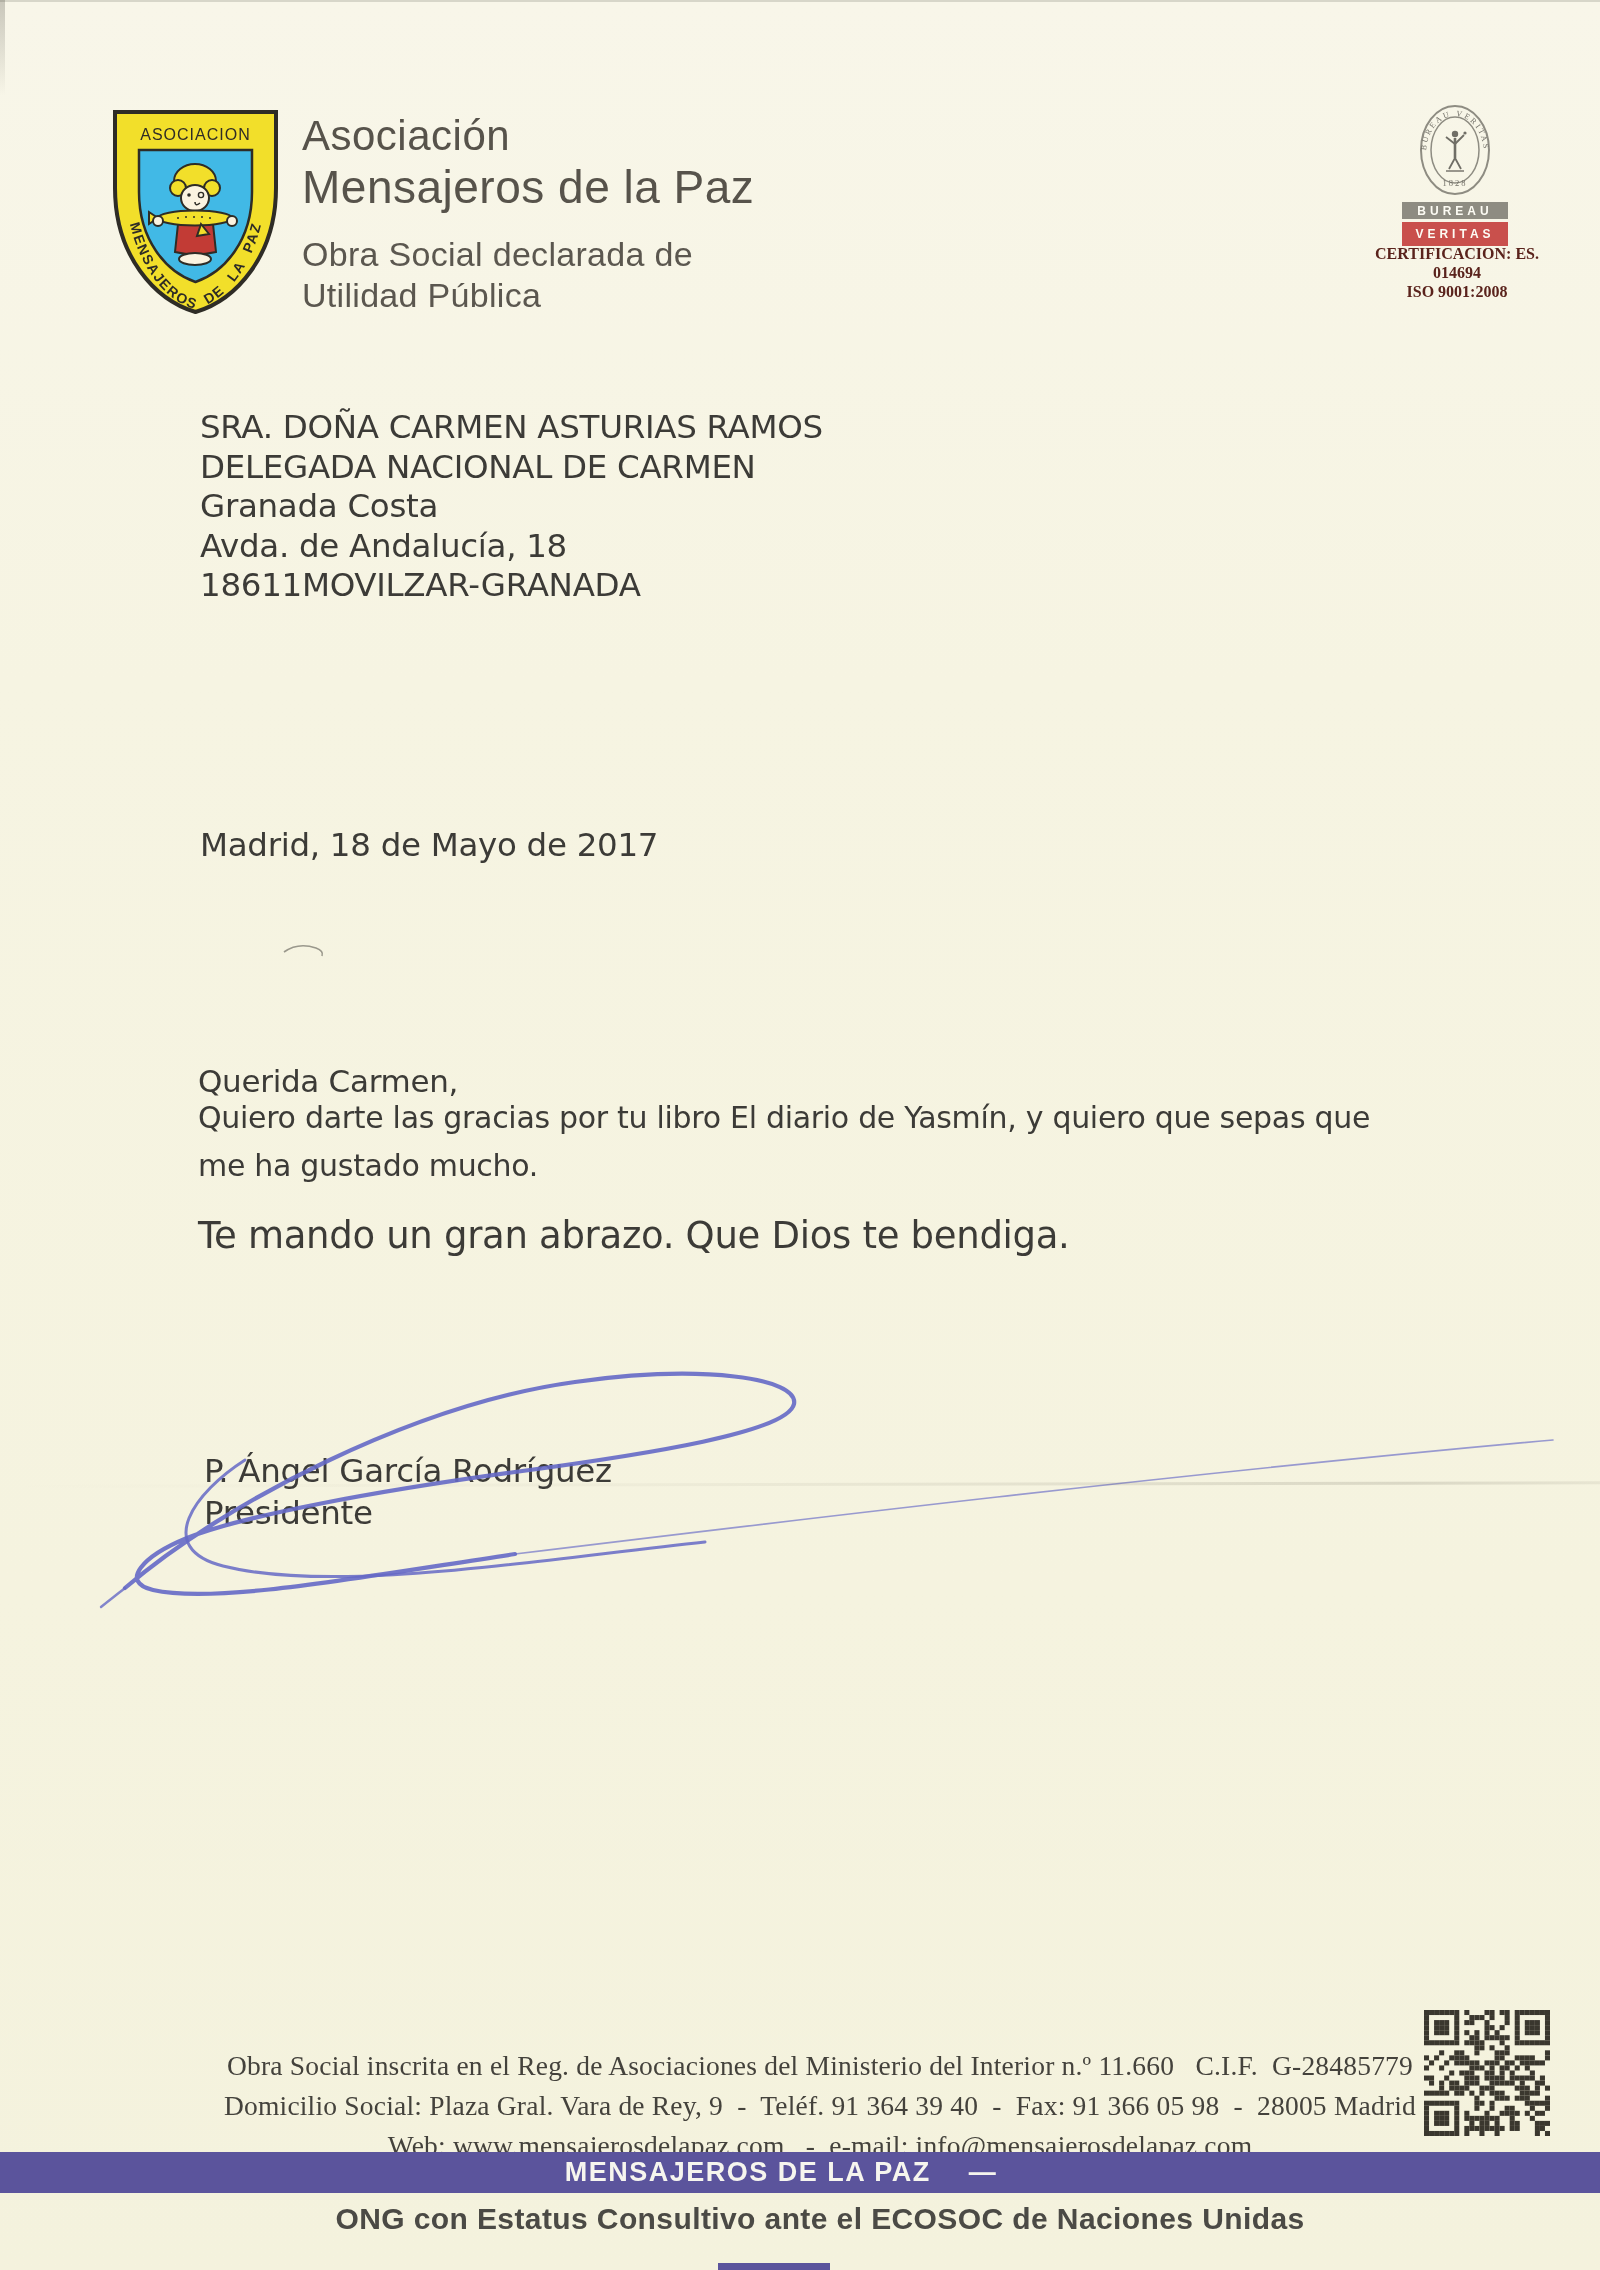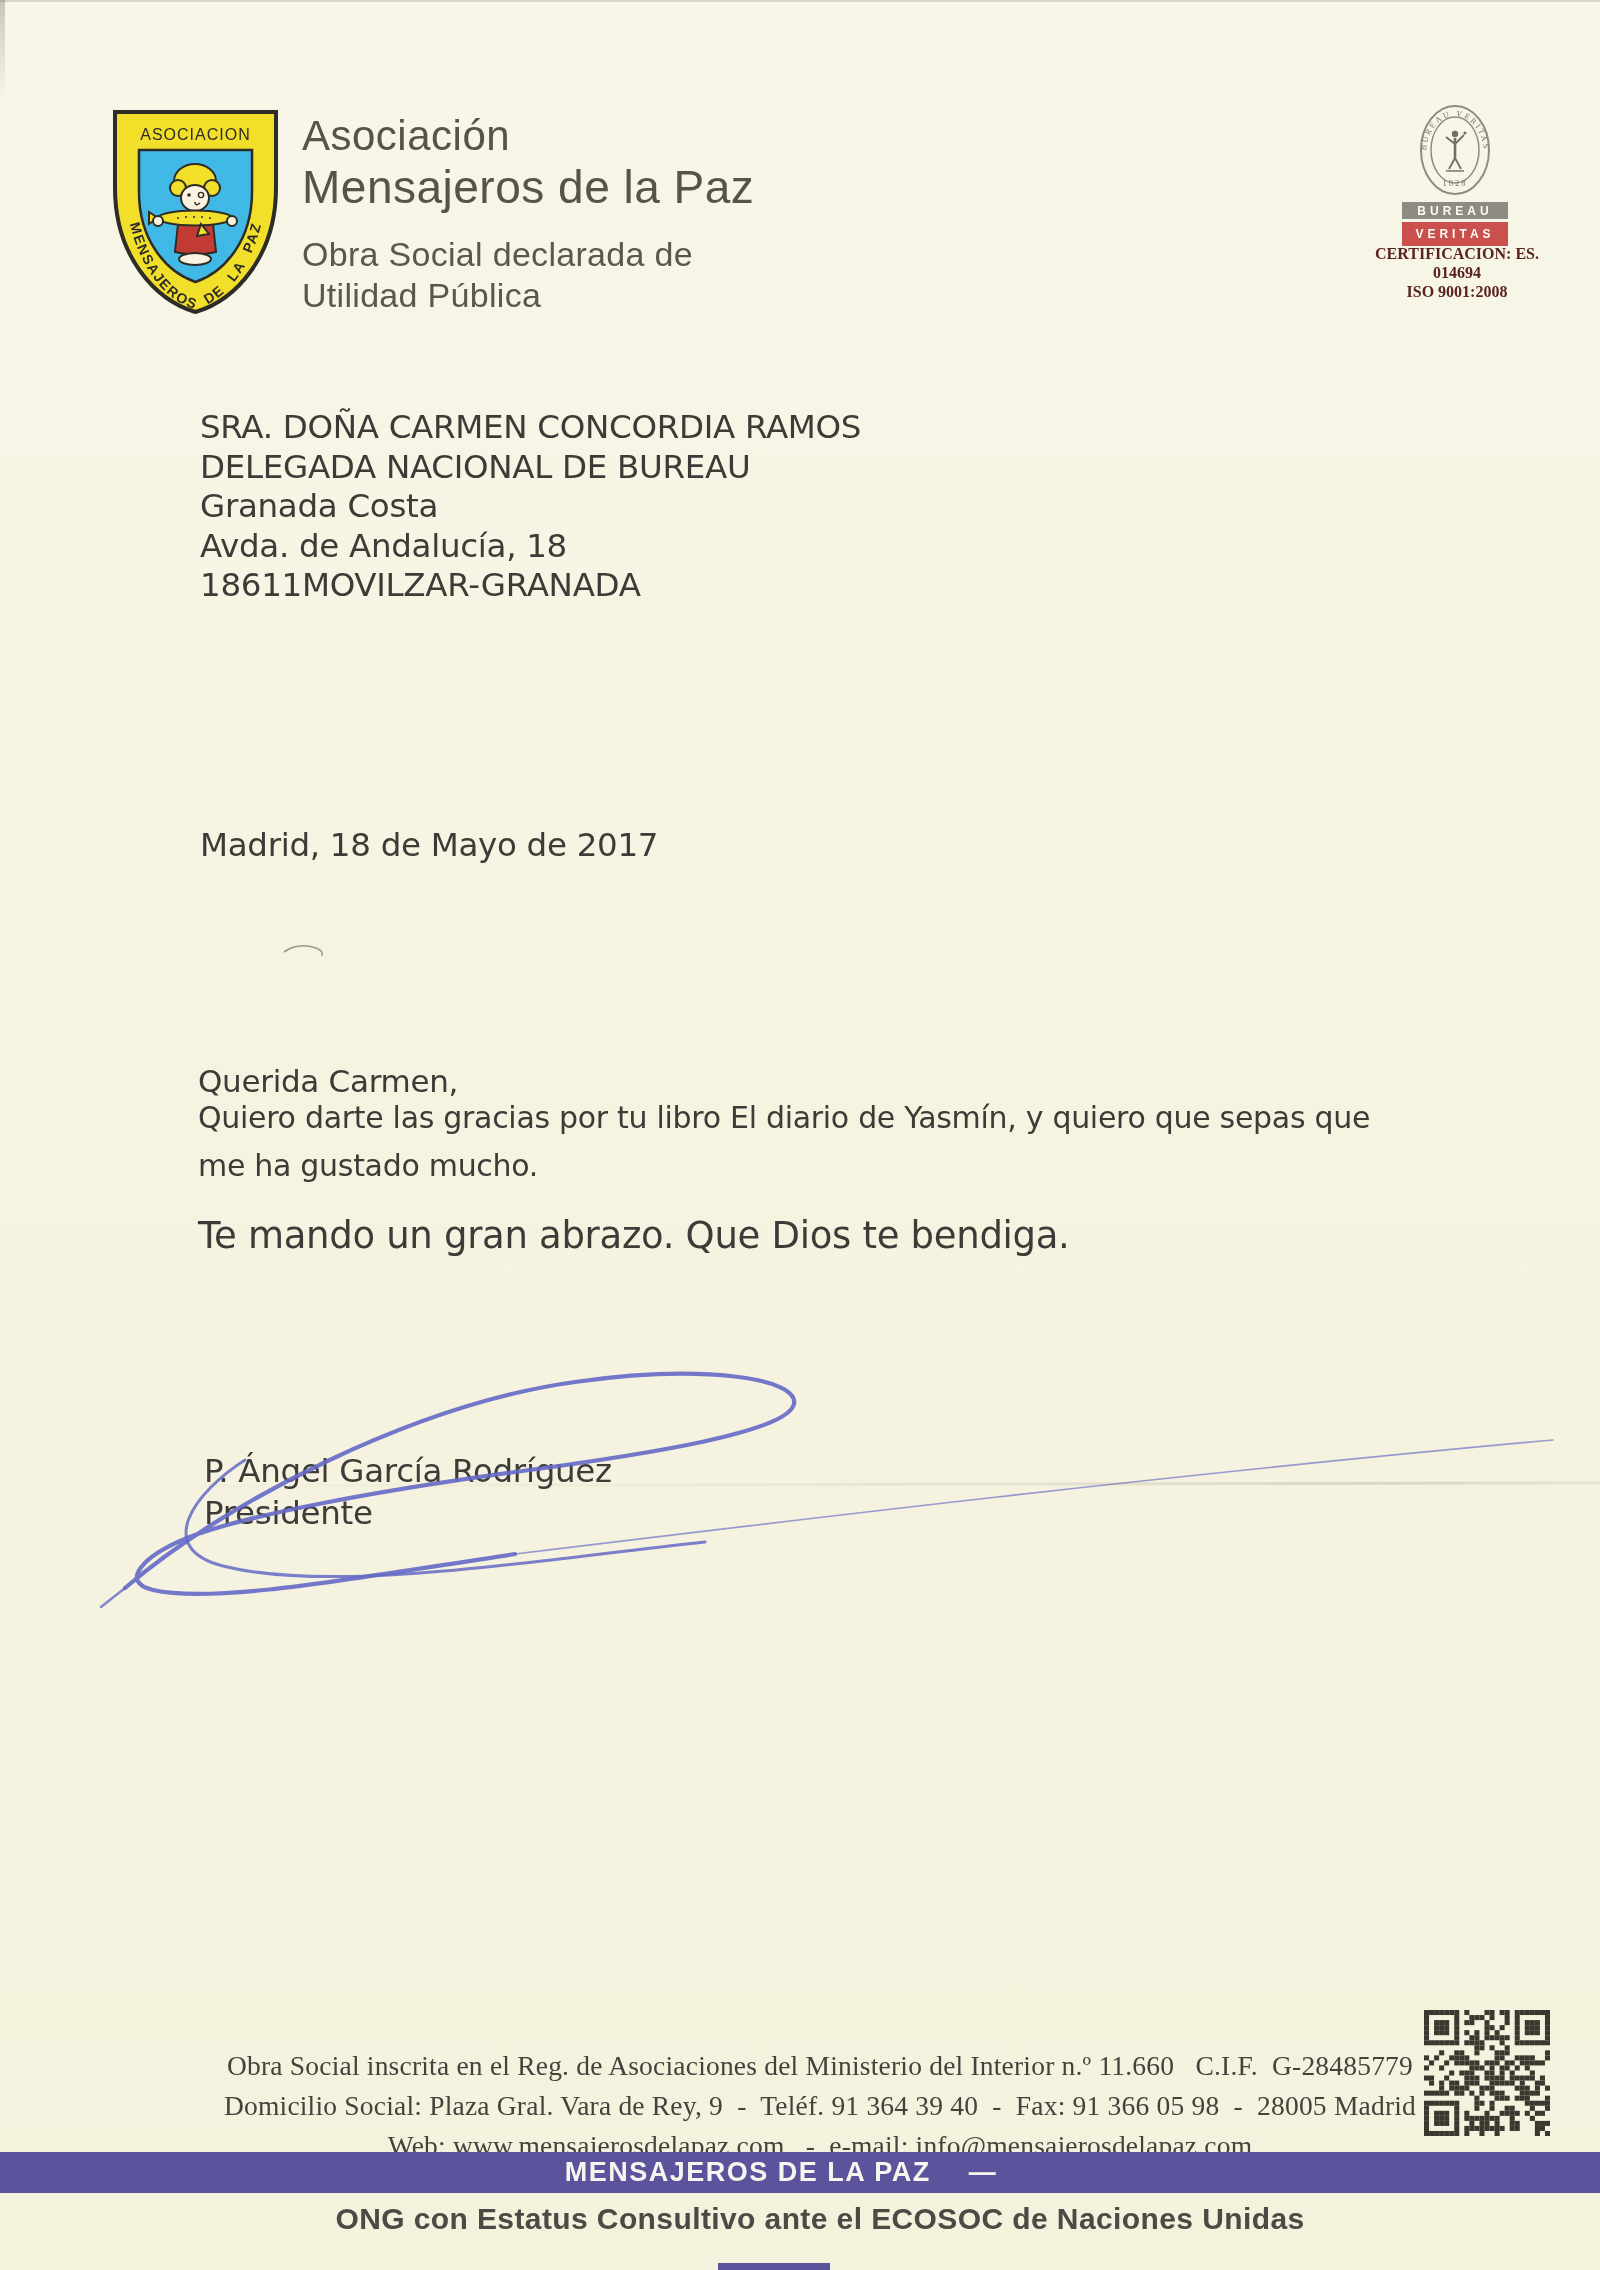--- a/index.html
+++ b/index.html
@@ -127,22 +127,22 @@
   <div class="abs cert-boxes">
     <div class="cert-box gray">BUREAU</div>
     <div class="cert-box red">VERITAS</div>
   </div>
   <div class="abs cert-lines">
     <div>CERTIFICACION: ES. 014694</div>
     <div>ISO 9001:2008</div>
   </div>
 
   <div class="abs recipient">
-    <div>SRA. DOÑA CARMEN CONCORDIA RAMOS</div>
-    <div>DELEGADA NACIONAL DE BUREAU</div>
+    <div>SRA. DOÑA CARMEN ASTURIAS RAMOS</div>
+    <div>DELEGADA NACIONAL DE CARMEN</div>
     <div>Granada Costa</div>
     <div>Avda. de Andalucía, 18</div>
     <div>18611MOVILZAR-GRANADA</div>
   </div>
 
   <div class="abs dateline">Madrid, 18 de Mayo de 2017</div>
 
   <svg class="abs" style="left:282px;top:940px;" width="52" height="24" viewBox="0 0 52 24">
     <path d="M2,12 Q16,2 34,8 Q42,11 40,16" fill="none" stroke="#9a988c" stroke-width="1.6"></path>
   </svg>

